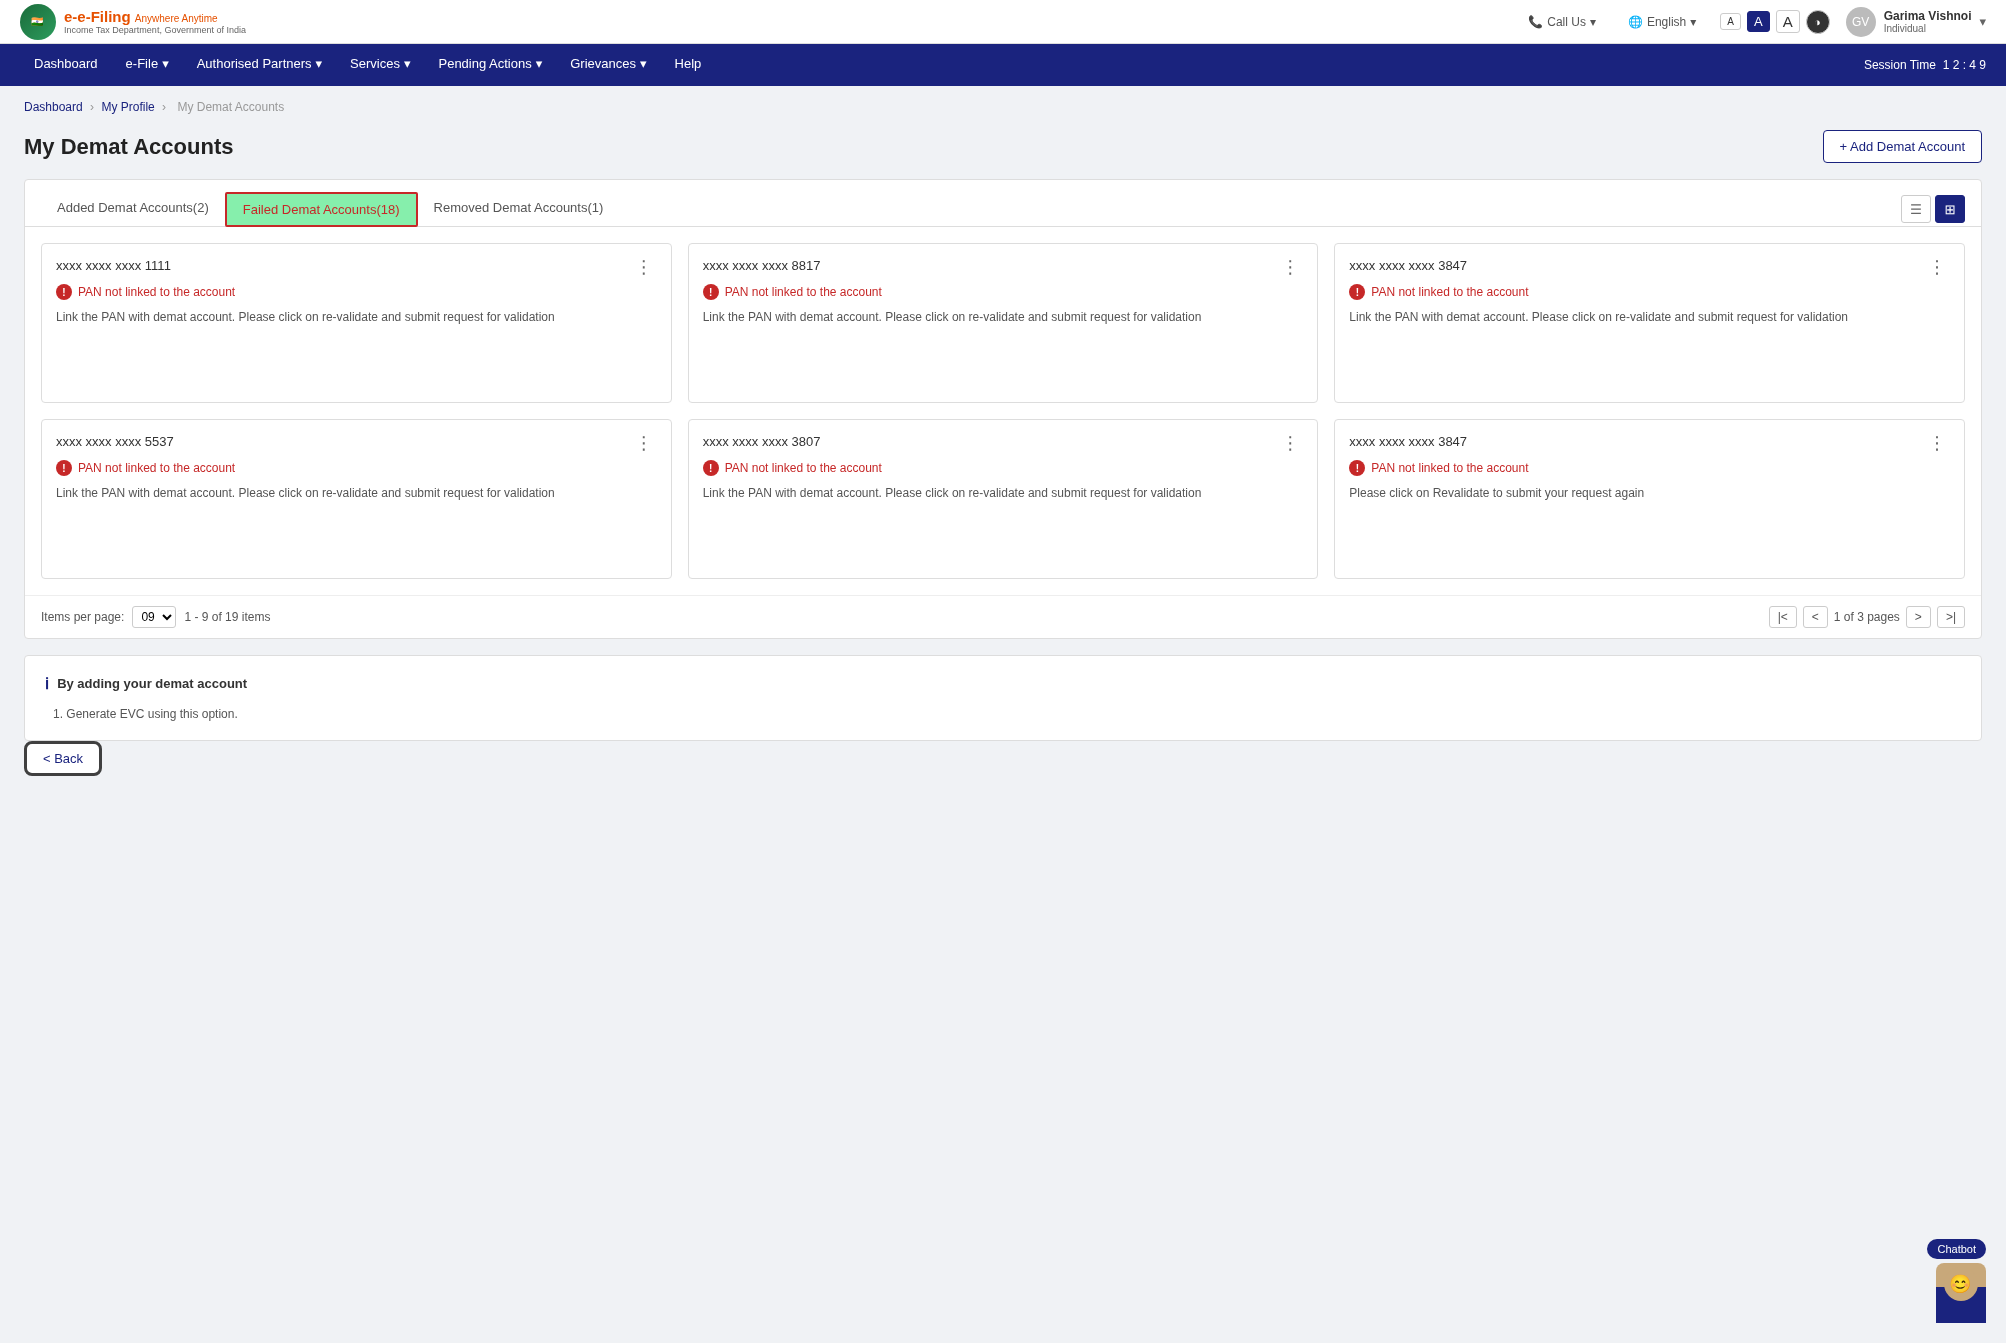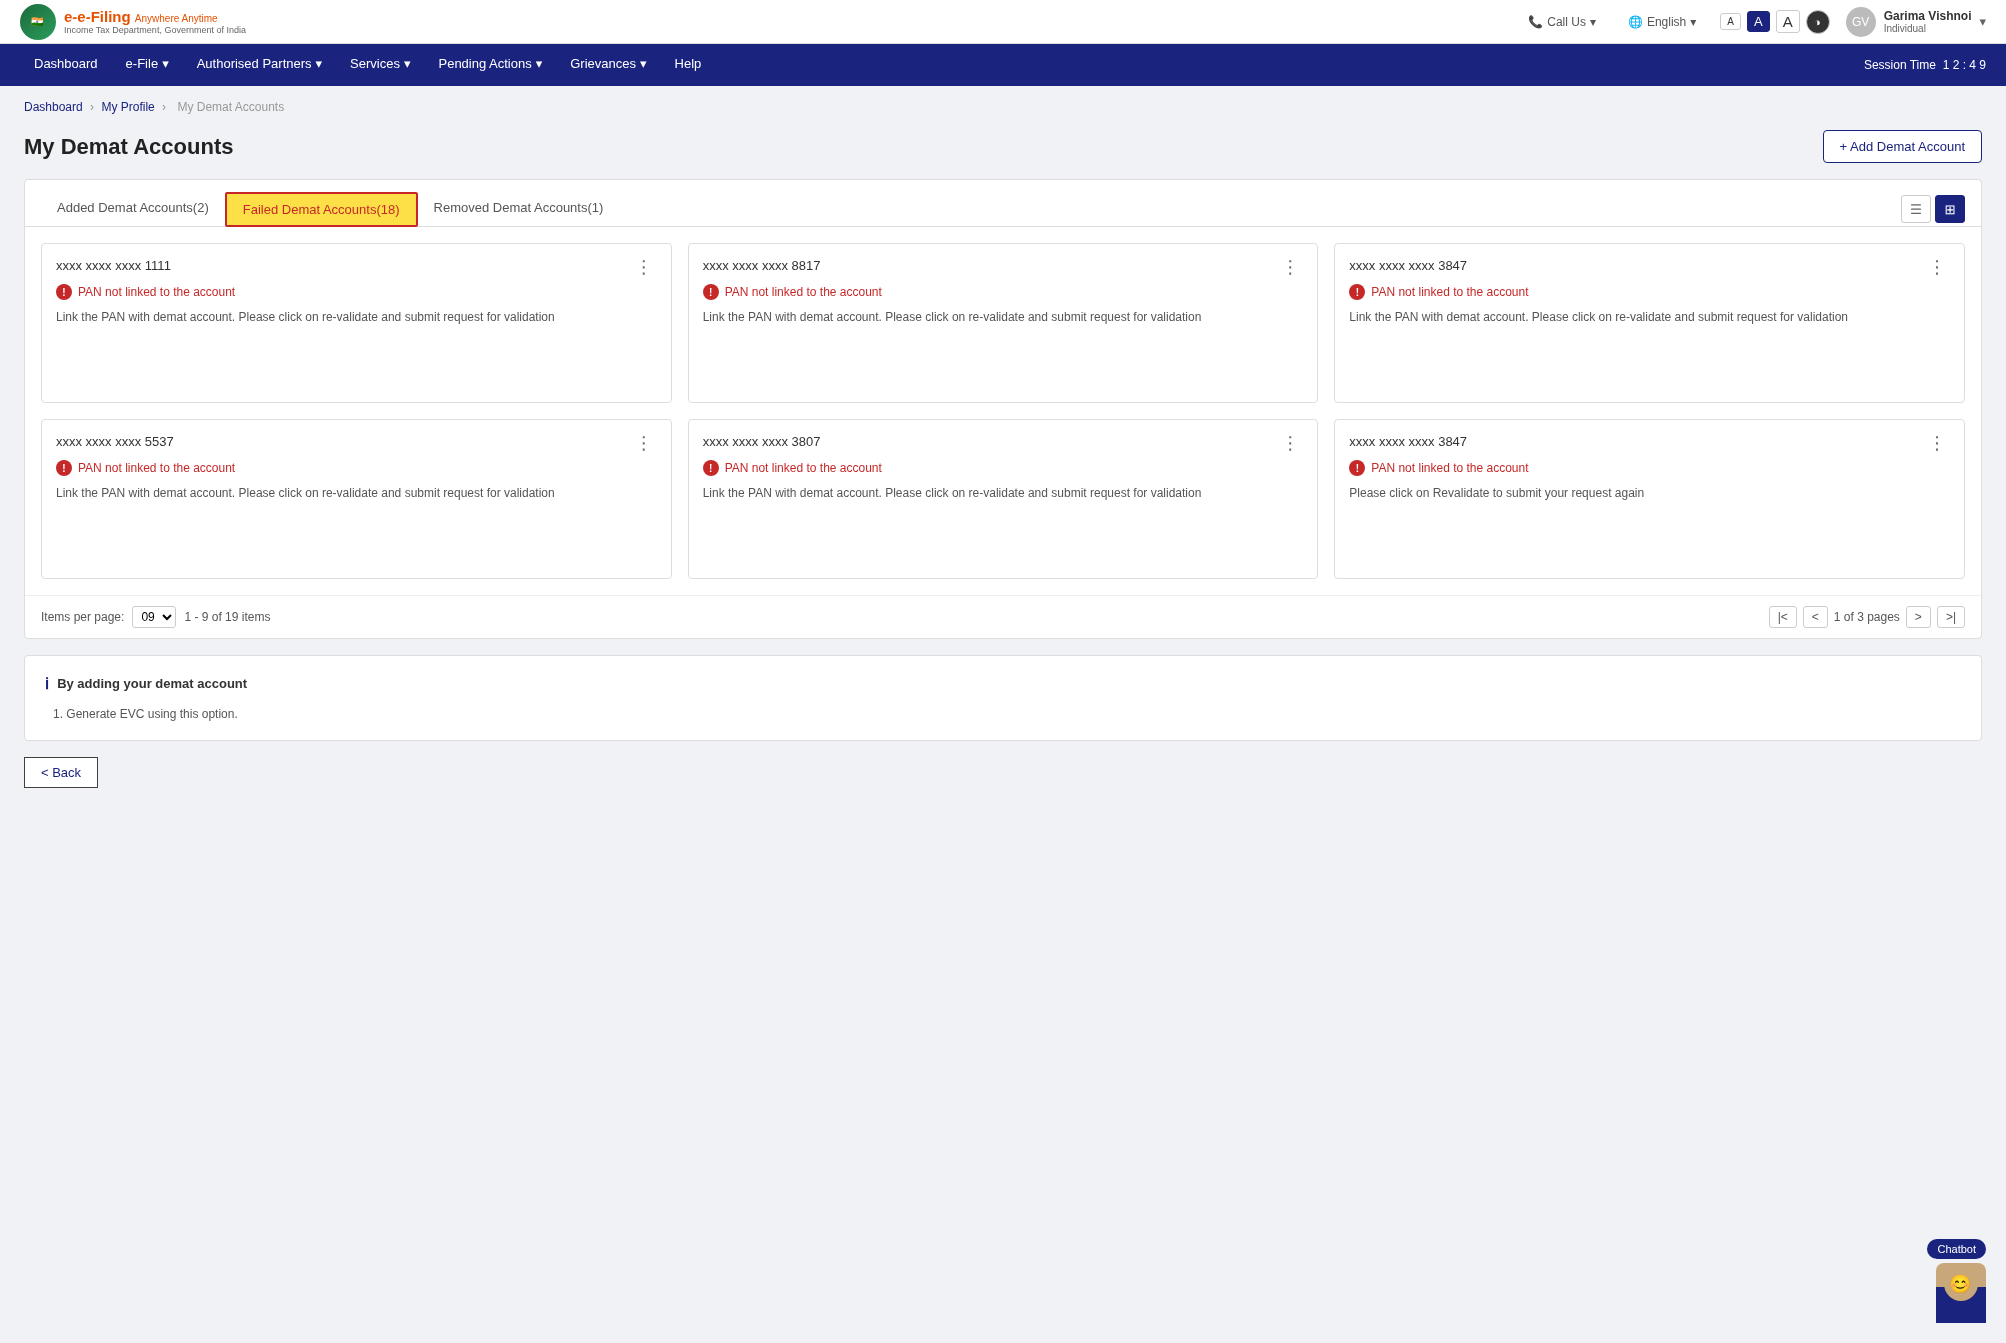--- a/index.html
+++ b/index.html
@@ -120,21 +120,21 @@
       color: #555;
       cursor: pointer;
       border-bottom: 2px solid transparent;
       margin-bottom: -1px;
     }
     .tab.failed {
       color: #c62828;
       border: 2px solid #c62828;
       border-radius: 2px;
       margin-bottom: -1px;
-      background: #fde047;
+      background: #86efac;
     }
     .view-toggle { display: flex; gap: 4px; }
     .view-btn {
       width: 30px; height: 28px; border: 1px solid #ccc;
       border-radius: 3px; background: #fff; cursor: pointer;
       display: flex; align-items: center; justify-content: center;
       color: #666;
     }
     .view-btn.active { background: #1a237e; color: #fff; border-color: #1a237e; }
 
@@ -214,23 +214,23 @@
     .info-list { padding-left: 4px; }
     .info-list li {
       font-size: 12px; color: #555; line-height: 1.7;
       list-style: none;
       padding-left: 4px;
     }
     .info-list li a { color: #1a237e; text-decoration: underline; }
 
     
     .back-btn {
-      border: 1px solid #404040; color: #1a237e; background: #fff;
-      padding: 7px 16px; border-radius: 0; cursor: pointer;
-      font-size: 13px; margin-top: 16px; display: inline-flex;
+      border: 3px solid #404040; color: #1a237e; background: #fff;
+      padding: 7px 16px; border-radius: 8px; cursor: pointer;
+      font-size: 13px; display: inline-flex;
       align-items: center; gap: 6px;
     }
 
     
     .chatbot-widget {
       position: fixed; bottom: 20px; right: 20px;
       display: flex; flex-direction: column; align-items: flex-end; gap: 4px;
       z-index: 100;
     }
     .chatbot-label {

